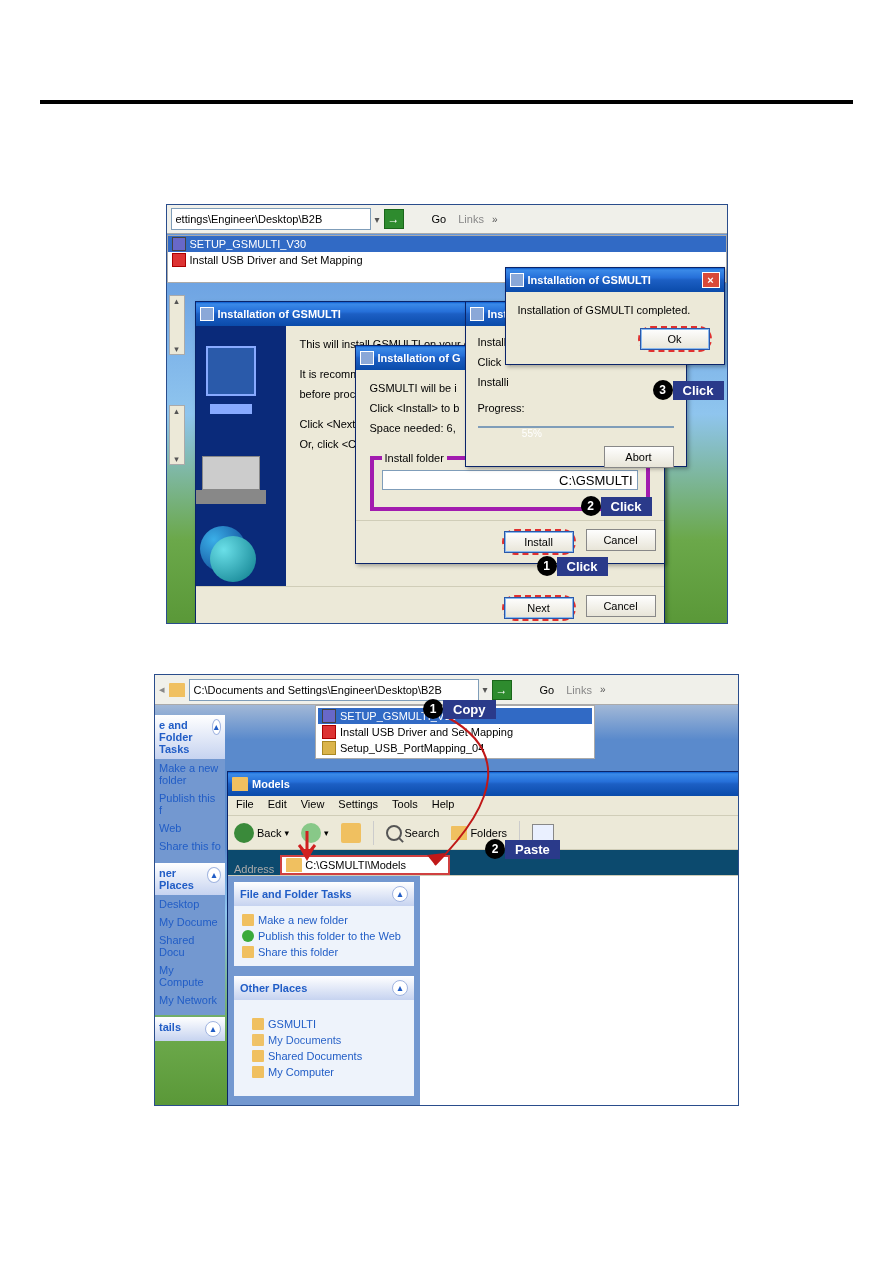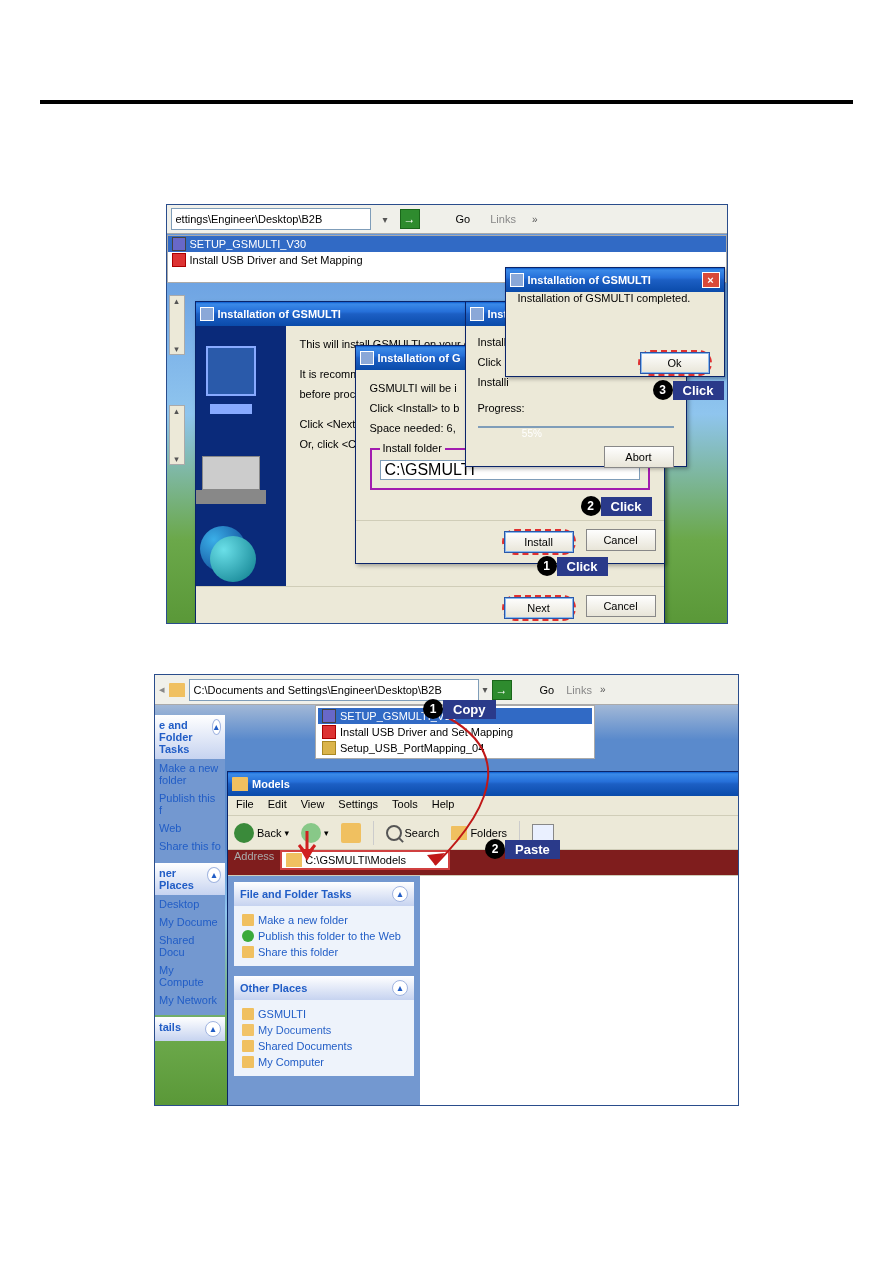--- a/index.html
+++ b/index.html
@@ -4,21 +4,21 @@
 <style>
   * { box-sizing: border-box; margin: 0; padding: 0; font-family: Tahoma, sans-serif; }
   body { background: #fff; width: 893px; }
   .page { padding: 40px 40px; }
   .divider { border-bottom: 4px solid #000; margin: 60px 0 100px 0; }
   .screenshot { position: relative; margin: 0 auto 50px auto; }
   .ss1 { width: 562px; height: 420px; background: linear-gradient(to bottom, #5b8fd9 0%, #7ab0e8 30%, #8fc5ee 50%, #6ba84a 80%, #5a9838 100%); border: 1px solid #2a4d8c; overflow: hidden; }
   .ss2 { width: 585px; height: 432px; border: 1px solid #2a4d8c; overflow: hidden; background: linear-gradient(to bottom, #e0e0e0 0%, #5a8acc 15%, #5a8acc 40%, #8fc5ee 55%, #6ba84a 85%, #5a9838 100%); }
 
   
-  .explorer-bar { position:absolute; top:0; left:0; right:0; height:29px; background:#f0f0ea; border-bottom:1px solid #aaa; display:flex; align-items:center; padding:2px 4px; gap:12px; }
+  .explorer-bar { position:absolute; top:0; left:0; right:0; height:29px; background:#f0f0ea; border-bottom:1px solid #aaa; display:flex; align-items:center; padding:2px 4px; gap:4px; }
   .addr-input { flex:0 0 auto; width:200px; height:22px; border:1px solid #7f9db9; background:#fff; font-size:11px; padding:2px 4px; }
   .go-btn { width:20px; height:20px; background:#2e8b2e; color:#fff; display:flex; align-items:center; justify-content:center; font-size:12px; border:1px solid #1a661a; }
   .go-txt { font-size:11px;padding-left:24px; }
   .links-label { font-size:11px; color:#888; margin-left:8px; }
   .chevrons { font-size:10px; color:#555; margin-left:4px; }
 
   
   .explorer-content { position:absolute; top:30px; left:0; right:0; height:48px; background:#fff; border:1px solid #aaa; }
   .file-item { display:flex; align-items:center; gap:4px; font-size:11px; padding:1px 4px; }
   .file-icon { width:14px; height:14px; display:inline-block; }
@@ -43,23 +43,23 @@
   .wiz-side .gfx4 { position:absolute; top:210px; left:14px; width:46px; height:46px; border-radius:50%; background:radial-gradient(circle at 30% 30%, #6adfe8, #0a7a8a); }
   .wiz-side .gfx4b { position:absolute; top:200px; left:4px; width:46px; height:46px; border-radius:50%; background:radial-gradient(circle at 30% 30%, #3aafe8, #0a3a8a); }
   .wiz-main { flex:1; padding:12px 14px; font-size:11px; color:#000; display:flex; flex-direction:column; }
   .wiz-text { margin-bottom:8px; }
   .wiz-buttons { margin-top:auto; display:flex; justify-content:flex-end; gap:10px; padding:8px; }
   .xp-button { min-width:70px; height:22px; background:linear-gradient(to bottom, #fefefe, #e8e5d8); border:1px solid #888; font-size:11px; display:inline-flex; align-items:center; justify-content:center; padding:0 8px; cursor:pointer; }
   .xp-button.default { border:1px solid #2a58aa; box-shadow:0 0 0 1px #8ab8ee inset; }
   .red-circle { border:2px dashed #e03030; border-radius:14px; padding:0; }
 
   
-  .groupbox { border:2px solid #a21caf; padding:10px 8px 8px 8px; position:relative; margin-top:6px; }
+  .groupbox { border:4px solid #a21caf; padding:10px 8px 17px 8px; position:relative; margin-top:14px; }
   .groupbox-label { position:absolute; top:-8px; left:8px; background:#ece9d8; font-size:11px; padding:0 3px; }
-  .path-input { width:100%; height:20px; border:1px solid #7f9db9; background:#fff; font-size:16px; padding:2px 4px; }
+  .path-input { width:100%; height:20px; border:1px solid #7f9db9; background:#fff; font-size:13px; padding:2px 4px;text-align:right; }
   .progress-bar { height:14px; border:1px solid #7f9db9; background:#fff; position:relative; margin-top:4px; }
   .progress-fill { position:absolute; top:0; left:0; bottom:0; background:#1a4aaa; color:#fff; font-size:10px; text-align:center; line-height:14px; }
 
   
   .badge-wrap { position:absolute; display:flex; align-items:center; gap:0; z-index:50; }
   .badge-num { width:20px; height:20px; border-radius:50%; background:#000; color:#fff; font-size:12px; font-weight:bold; display:flex; align-items:center; justify-content:center; }
   .badge-label { background:#2a3a8a; color:#fff; font-size:13px; font-weight:bold; padding:2px 10px; }
   .side-panel-hdr { background:linear-gradient(to bottom,#fff,#c6d3f0); color:#215dc6; font-weight:bold; font-size:11px; padding:4px 6px; display:flex; justify-content:space-between; align-items:center; }
   .side-task { color:#215dc6; font-size:11px; padding:2px 0 2px 18px; position:relative; }
   .side-task::before { content:''; position:absolute; left:2px; top:2px; width:12px; height:12px; background:#f0c060; border-radius:2px; }
@@ -75,21 +75,21 @@
   .models-window { position:absolute; left:72px; top:96px; width:512px; height:335px; background:#ece9d8; border:1px solid #0a246a; }
   .models-menu { height:20px; background:#ece9d8; border-bottom:1px solid #d0cdb8; display:flex; gap:14px; padding:2px 8px; font-size:11px; }
   .models-toolbar { height:34px; background:#ece9d8; border-bottom:1px solid #d0cdb8; display:flex; align-items:center; gap:12px; padding:0 6px; font-size:11px; }
   .tb-btn { display:flex; align-items:center; gap:3px; }
   .tb-icon { width:20px; height:20px; border-radius:50%; display:inline-block; }
   .back-icon { background:#3a8a3a; }
   .fwd-icon { background:#88c888; }
   .up-icon { background:#f0c060; width:20px; height:20px; border-radius:2px; }
   .search-icon { width:16px; height:16px; border:2px solid #555; border-radius:50%; position:relative; }
   .search-icon::after { content:''; position:absolute; width:6px; height:2px; background:#555; bottom:-2px; right:-4px; transform:rotate(45deg); }
-  .addr-bar { height:26px; background:#7f1d1d; border-bottom:1px solid #d0cdb8; display:flex; align-items:flex-start; gap:6px; padding:0 6px; font-size:11px; }
+  .addr-bar { height:26px; background:#0c4a6e; border-bottom:1px solid #d0cdb8; display:flex; align-items:flex-end; gap:6px; padding:0 6px; font-size:11px; }
   .addr-label { color:#aaa; }
   .addr-field { flex:0 0 auto; width:170px; height:20px; border:2px solid #d04040; background:#fff; font-size:11px; padding:1px 4px; display:flex; align-items:center; gap:3px; }
   .red-arrow { position:absolute; left:140px; top:154px; z-index:40; }
   .models-body { position:absolute; top:104px; left:0; right:0; bottom:0; display:flex; }
   .models-side { width:192px; background:#7398d0; padding:6px; overflow:hidden; }
   .models-content { flex:1; background:#fff; padding:8px; }
   .folder-big { width:22px; height:18px; background:#f0c060; border-radius:2px; }
 
   .curve-arrow { position:absolute; z-index:30; }
 
@@ -205,21 +205,21 @@
         </div>
       </div>
     </div>
 
     <div class="xp-window" style="left:338px; top:62px; width:220px;">
       <div class="xp-titlebar">
         <span class="title-icon"></span>
         <span>Installation of GSMULTI</span>
         <div class="close-btn">×</div>
       </div>
-      <div class="wiz-main" style="padding:0 12px;height:84px">
+      <div class="wiz-main" style="padding:12px 12px;height:72px">
         <div class="wiz-text">Installation of GSMULTI completed.</div>
         <div style="display:flex;justify-content:flex-end;margin-top:auto">
           <span class="red-circle">
             <button class="xp-button default">Ok</button>
           </span>
         </div>
       </div>
     </div>
 
     <div class="badge-wrap" style="left:370px; top:351px;">
@@ -345,21 +345,21 @@
               <div class="side-task green">Publish this folder to the Web</div>
               <div class="side-task folder">Share this folder</div>
             </div>
           </div>
           <div style="height:10px"></div>
           <div style="background:#eef3fb;border-radius:4px 4px 0 0;">
             <div class="side-panel-hdr">
                 <span>Other Places</span>
                 <span class="chev-btn">▴</span>
               </div>
-            <div style="padding:6px">
+            <div style="padding:16px">
               <div class="side-task folder">GSMULTI</div>
               <div class="side-task folder" style="opacity:.95">My Documents</div>
               <div class="side-task folder">Shared Documents</div>
               <div class="side-task folder">My Computer</div>
             </div>
           </div>
         </div>
         <div class="models-content">
           <span class="folder-big"></span>
         </div>

